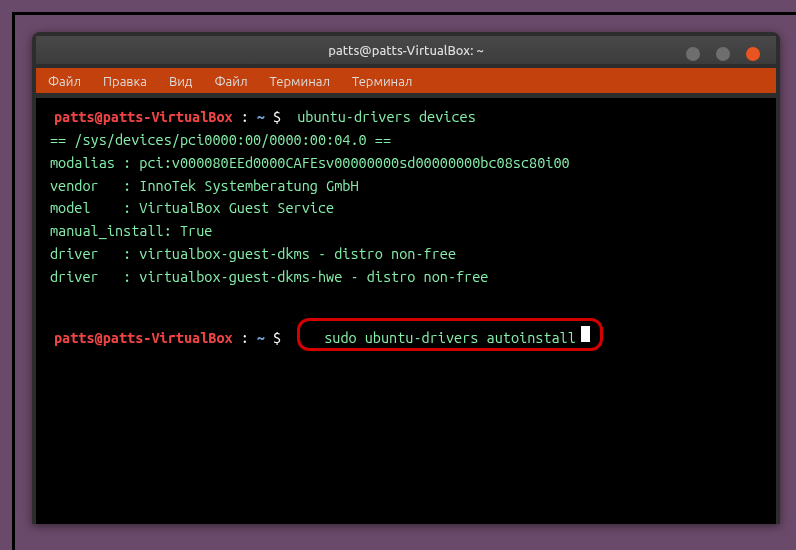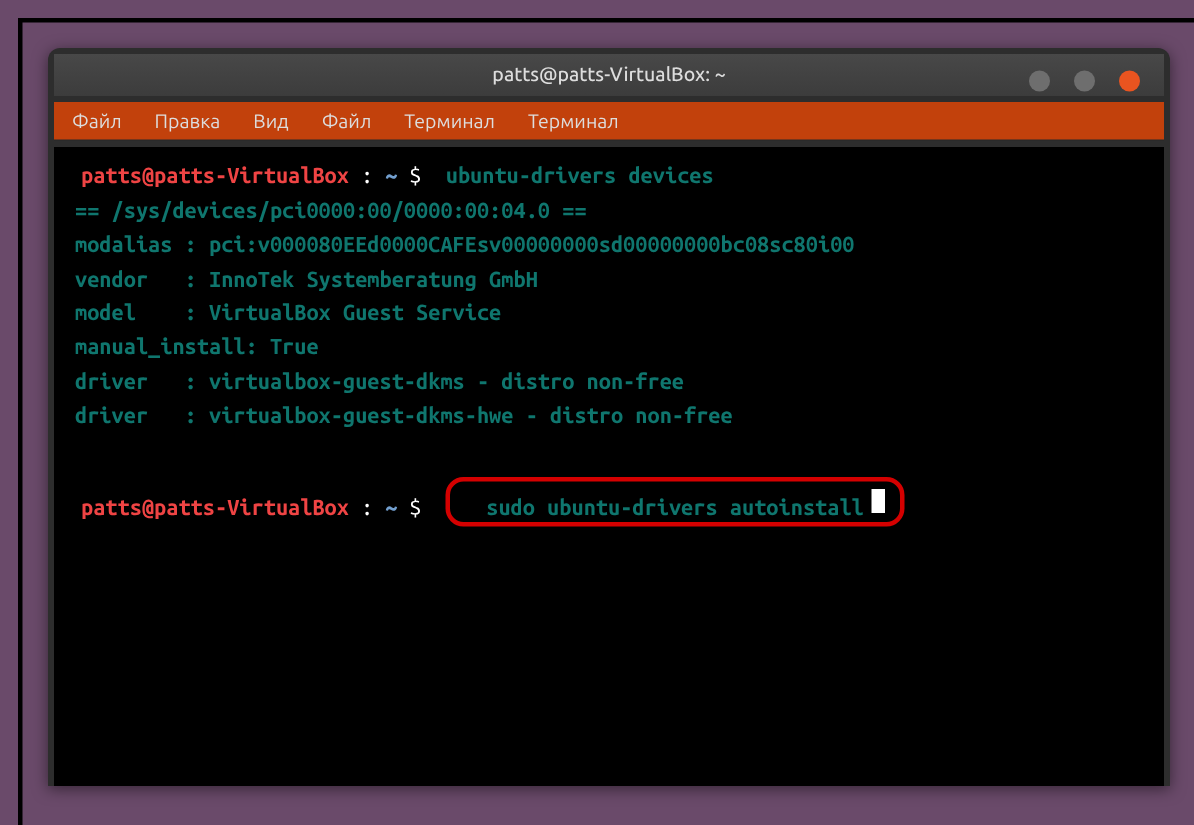--- a/index.html
+++ b/index.html
@@ -81,21 +81,21 @@
       font-size: 14.5px;
       line-height: 1.3;
       height: calc(100% - 54px);
       white-space: pre;
       font-family: "Ubuntu Mono", "DejaVu Sans Mono", monospace;
     }
     .prompt-user { color: #ef4444; font-weight: bold; }
     .prompt-sep { color: #fff; }
     .prompt-path { color: #729fcf; font-weight: bold; }
     .prompt-dollar { color: #fff; }
-    .output { color: #0f766e; font-weight: bold; }
+    .output { color: #86efac; }
     .highlight-box {
       border: 3px solid #d40000;
       border-radius: 12px;
       padding: 1px 6px 1px 20px;
       display: inline-block;
       position: relative;
       box-shadow: 0 0 0 1px rgba(0,0,0,0.6);
     }
     .cursor-block {
       display: inline-block;

